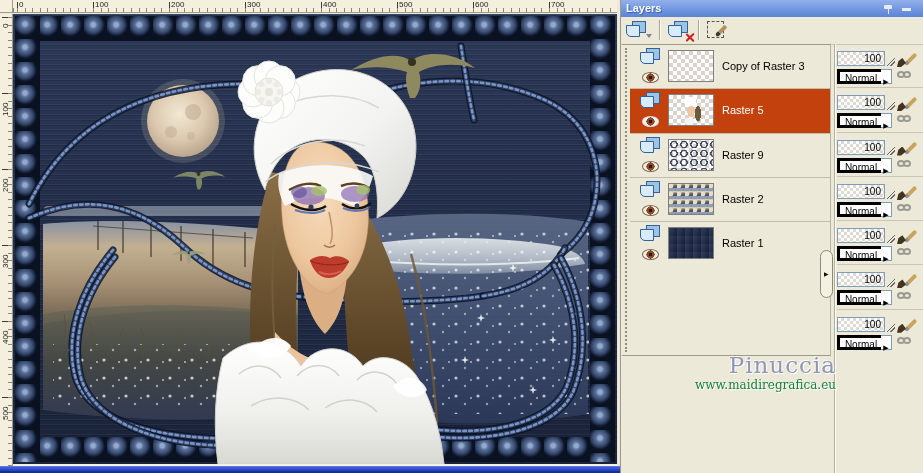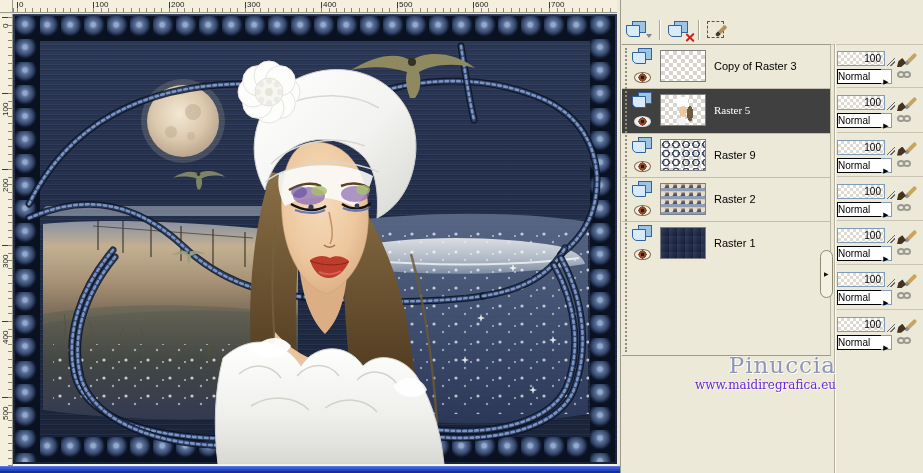--- a/index.html
+++ b/index.html
@@ -50,24 +50,24 @@
   .page::before{content:'';position:absolute;right:0;top:0;width:12px;height:10px;background:#9cc4e4;border:1px solid #33619e;}
   .page::after{content:'';position:absolute;left:0;bottom:0;width:12px;height:10px;background:#d8ebfa;border:1px solid #33619e;border-bottom-left-radius:5px;}
   .tarrow{position:absolute;right:-2px;bottom:2px;width:0;height:0;border-left:3px solid transparent;border-right:3px solid transparent;border-top:4px solid #7b8694;}
   .redx{position:absolute;right:-3px;bottom:-2px;width:10px;height:10px;}
   .redx::before,.redx::after{content:'';position:absolute;left:4px;top:0;width:2.4px;height:11px;background:#cf2020;border-radius:1px;}
   .redx::before{transform:rotate(45deg);}
   .redx::after{transform:rotate(-45deg);}
   .selico{position:relative;display:inline-block;width:15px;height:15px;border:1px dashed #555;}
   .selico::after{content:'';position:absolute;right:-3px;top:2px;width:14px;height:3.5px;background:linear-gradient(90deg,#44382a 0 4px,#b5905a 4px);border-radius:2px;transform:rotate(-45deg);transform-origin:100% 50%;}
 
-  .layer-list{position:absolute;left:1px;top:44px;width:209px;height:312px;border-top:1px solid #9c9a8a;border-bottom:1px solid #9c9a8a;border-right:1px solid #b8b4a2;box-sizing:border-box;}
+  .layer-list{position:absolute;left:1px;top:44px;width:209px;height:312px;border-top:1px solid #9c9a8a;border-bottom:1px solid #9c9a8a;border-right:1px solid #b8b4a2;box-sizing:border-box;padding-left:8px;}
   .layer-list::before{content:'';position:absolute;left:3px;top:3px;bottom:3px;border-left:2px dotted #8f8c77;z-index:2;}
   .lrow{position:relative;height:44.3px;border-bottom:1px solid #c2beab;box-sizing:border-box;}
-  .lrow.sel{background:#404040;font-family:Liberation Serif, serif;}
+  .lrow.sel{background:#c2410c;}
   .licons{position:absolute;left:10px;top:3px;width:24px;height:38px;}
   .licon{position:absolute;left:0;top:0;}
   .leye{position:absolute;left:2px;top:24px;width:15px;height:9px;border:1px solid #7a6a55;border-radius:50%;
     background:radial-gradient(circle at 50% 50%,#30180c 0 1.5px,#8a4b2a 1.5px 4px,#f7efe2 4.2px);}
   .lrow.sel .leye{border-color:#d8e2f4;}
   .lthumb{position:absolute;left:38px;top:5px;width:46px;height:32px;border:1px solid #7f7f7f;box-sizing:border-box;background-color:#fff;
     background-image:linear-gradient(45deg,#d9d5cc 25%,transparent 25% 75%,#d9d5cc 75%),linear-gradient(45deg,#d9d5cc 25%,transparent 25% 75%,#d9d5cc 75%);
     background-position:0 0,4px 4px;background-size:8px 8px;}
   .lname{position:absolute;left:92px;top:0;line-height:43px;font-size:11px;color:#000;white-space:nowrap;}
   .lrow.sel .lname{color:#fff;}
@@ -102,31 +102,31 @@
     background-image:linear-gradient(45deg,#dedad2 25%,transparent 25% 75%,#dedad2 75%),linear-gradient(45deg,#dedad2 25%,transparent 25% 75%,#dedad2 75%);
     background-position:0 0,3px 3px;background-size:6px 6px;}
   .opv{position:absolute;right:3px;top:0;line-height:13px;font-size:10px;color:#000;}
   .grip{position:absolute;left:50px;top:14px;width:8px;height:8px;
     background:linear-gradient(135deg,transparent 0 44%,#666 44% 52%,transparent 52% 68%,#666 68% 76%,transparent 76%);}
   .brush{position:absolute;left:59px;top:4px;width:22px;height:20px;}
   .brush::before{content:'';position:absolute;right:2px;top:4px;width:15px;height:4px;border-radius:2px;
     background:linear-gradient(90deg,#8f8f8f 0 4px,#c9a45f 4px);transform-origin:100% 50%;transform:rotate(-45deg);}
   .brush::after{content:'';position:absolute;left:1px;bottom:1px;width:9px;height:9px;background:#43331f;
     clip-path:polygon(0 100%,15% 35%,60% 0,100% 55%,45% 100%);}
-  .combo{position:absolute;left:0;top:25px;width:48px;height:15px;border:1px solid #000000;background:#fff;box-sizing:border-box;font-size:10px;line-height:13px;text-align:left;color:#000;}
+  .combo{position:absolute;left:0;top:25px;width:48px;height:15px;border:3px solid #000000;background:#fff;box-sizing:border-box;font-size:10px;line-height:13px;text-align:center;color:#000;}
   .combo-btn{position:absolute;left:44px;top:25px;width:11px;height:15px;border:1px solid #7f9db9;border-left:none;background:#fff;box-sizing:border-box;text-align:center;}
   .combo-btn .arr{font-size:7px;line-height:13px;color:#000;font-family:"DejaVu Sans",sans-serif;}
   .linkicon{position:absolute;left:60px;top:26px;width:18px;height:12px;}
   .linkicon::before,.linkicon::after{content:'';position:absolute;top:1px;width:8px;height:7px;border:2px solid #9a9a93;border-radius:50%;box-sizing:border-box;}
   .linkicon::before{left:0;}
   .linkicon::after{left:6px;}
 
   .watermark{position:absolute;right:87px;top:352px;text-align:right;font-family:"DejaVu Serif",serif;}
   .wm-name{font-size:23px;color:#8f96b5;letter-spacing:1px;text-shadow:1px 1px 0 #ffffff,-1px -1px 0 rgba(255,255,255,.7);}
-  .wm-url{font-size:12px;color:#6d28d9;text-shadow:1px 1px 0 #ffffff;}
+  .wm-url{font-size:12px;color:#15803d;text-shadow:1px 1px 0 #ffffff;}
 
   
   .chain-u{fill:none;stroke:#0a1222;stroke-width:7;stroke-linecap:round;opacity:.85;}
   .chain-m{fill:none;stroke:#2c3f63;stroke-width:4.6;stroke-linecap:round;}
   .chain-o{fill:none;stroke:#8199c8;stroke-width:2.6;stroke-dasharray:2.5 3.4;stroke-linecap:round;opacity:.95;}
 </style>
 </head>
 <body>
 
 <div class="app">
@@ -368,20 +368,25 @@
         <path d="M 240 336 C 250 322 268 320 278 332 C 272 344 252 348 240 336 Z" fill="#ffffff" opacity=".95"></path>
         <path d="M 380 372 C 392 360 408 362 414 376 C 406 386 388 386 380 372 Z" fill="#ffffff" opacity=".9"></path>
       </g>
     </svg>
   </div>
 
   <div class="preband"></div>
   <div class="blueband"></div>
 
   <div class="panel">
+    <div class="ptitle">
+      <span>Layers</span>
+      <span class="pin"></span>
+      <span class="mini"></span>
+    </div>
 
     <div class="ptoolbar">
       <span class="tico" style="left:5px">
         <span class="page"></span>
         <span class="tarrow"></span>
       </span>
       <span class="tsep" style="left:38px"></span>
       <span class="tico" style="left:47px">
         <span class="page"></span>
         <span class="redx"></span>

